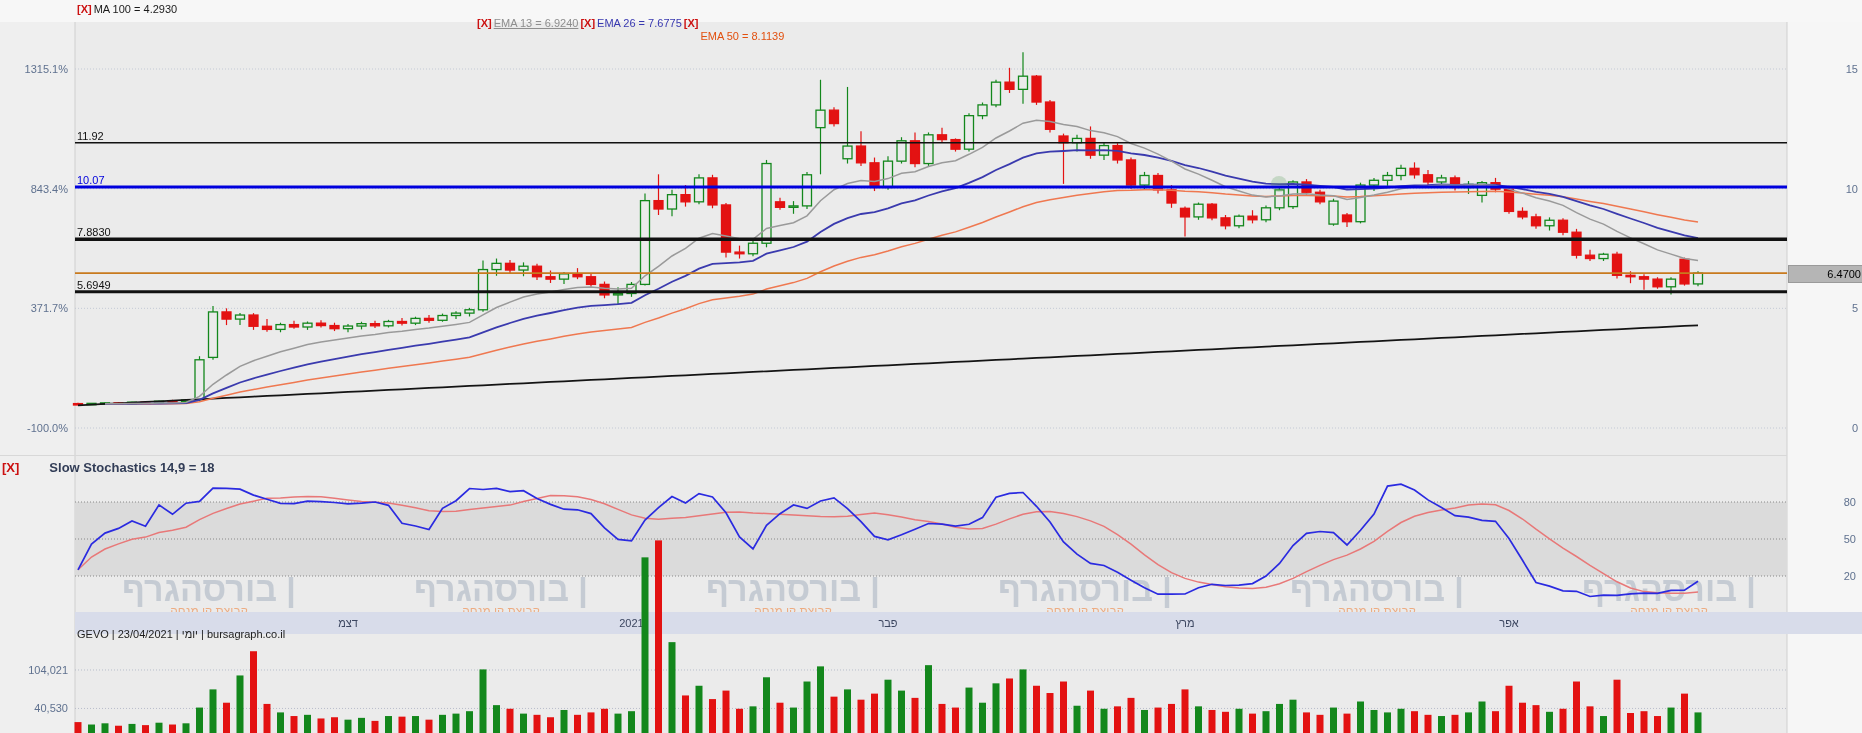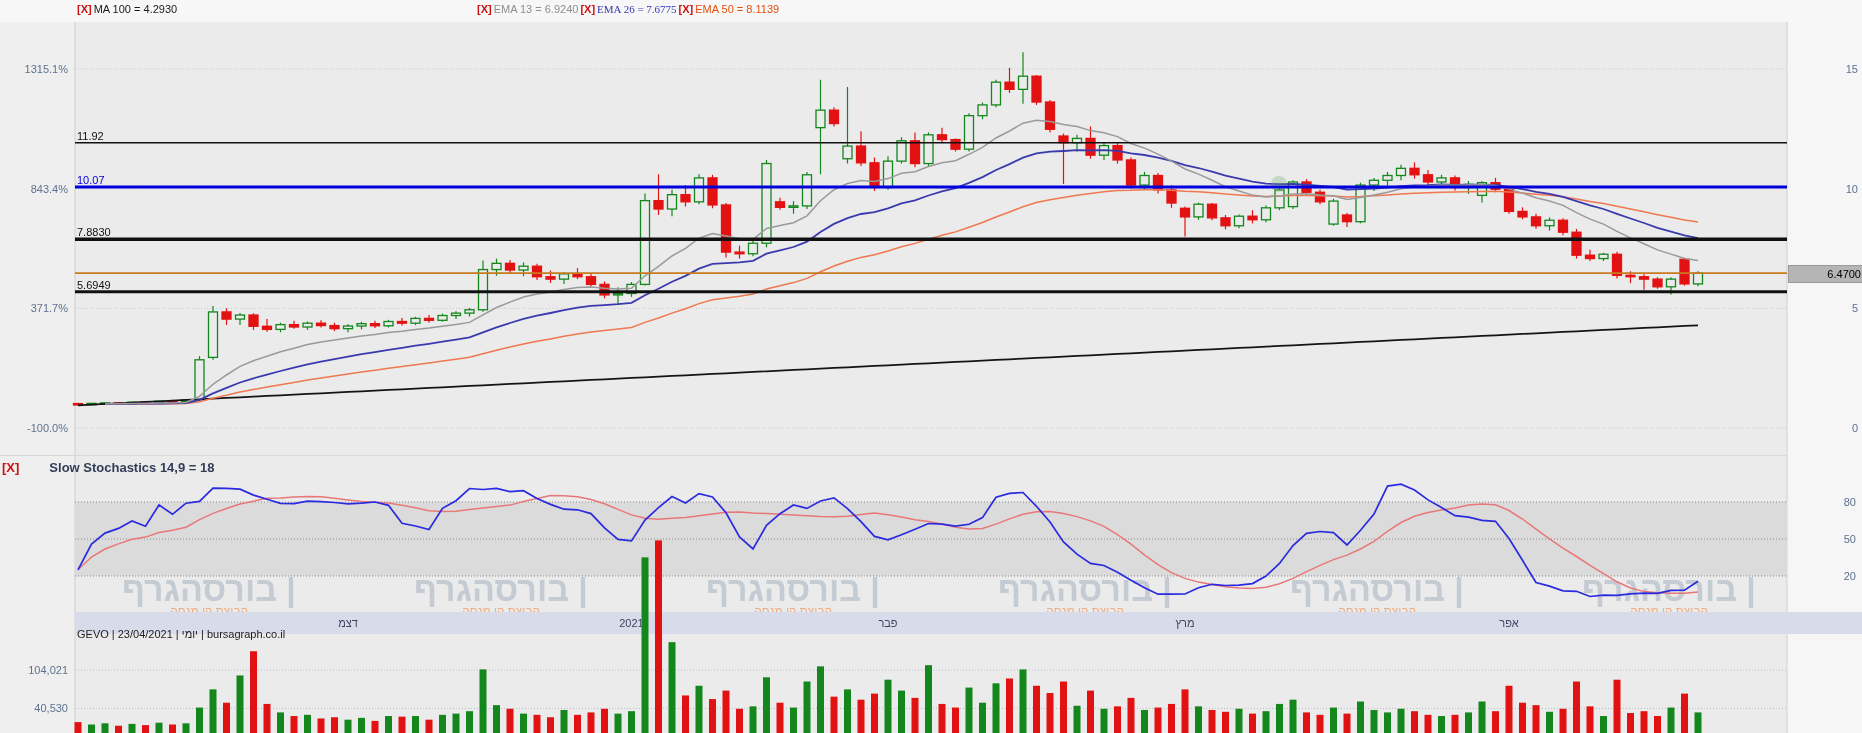--- a/index.html
+++ b/index.html
@@ -465,25 +465,25 @@
         <rect x="1694.5" y="712.4062" width="7" height="20.593799999999987" fill="#13871c"></rect>
       </g>
     </svg>
 
   <div class="legend" style="left:77px">
     <span class="x" style="color: rgb(204, 17, 17);">[X]</span>
     <span style="color: rgb(26, 26, 26);">MA 100 = 4.2930</span>
   </div>
   <div class="legend" style="left:477px">
     <span class="x" style="color: rgb(204, 17, 17);">[X]</span>
-    <span style="color: rgb(142, 142, 142);">EMA 13 = 6.9240</span>
+    <span style="color: rgb(142, 142, 142); text-decoration: underline;">EMA 13 = 6.9240</span>
     <span class="x" style="color: rgb(204, 17, 17);">[X]</span>
-    <span style="color: rgb(56, 56, 176); font-family: Liberation Serif, serif;">EMA 26 = 7.6775</span>
+    <span style="color: rgb(56, 56, 176);">EMA 26 = 7.6775</span>
     <span class="x" style="color: rgb(204, 17, 17);">[X]</span>
-    <span style="color: rgb(226, 80, 15);">EMA 50 = 8.1139</span>
+    <span style="color: rgb(226, 80, 15); margin-top: 27px;">EMA 50 = 8.1139</span>
   </div>
 
   <div class="stoch-title">
     <span class="x" style="color: rgb(204, 17, 17);">[X]</span>
     <span style="color: rgb(50, 61, 87); margin-left: 26px;">Slow Stochastics 14,9 = 18</span>
   </div>
 
   <div class="footer">GEVO | 23/04/2021 | יומי | bursagraph.co.il</div>
 
   <div class="badge">6.4700</div>

